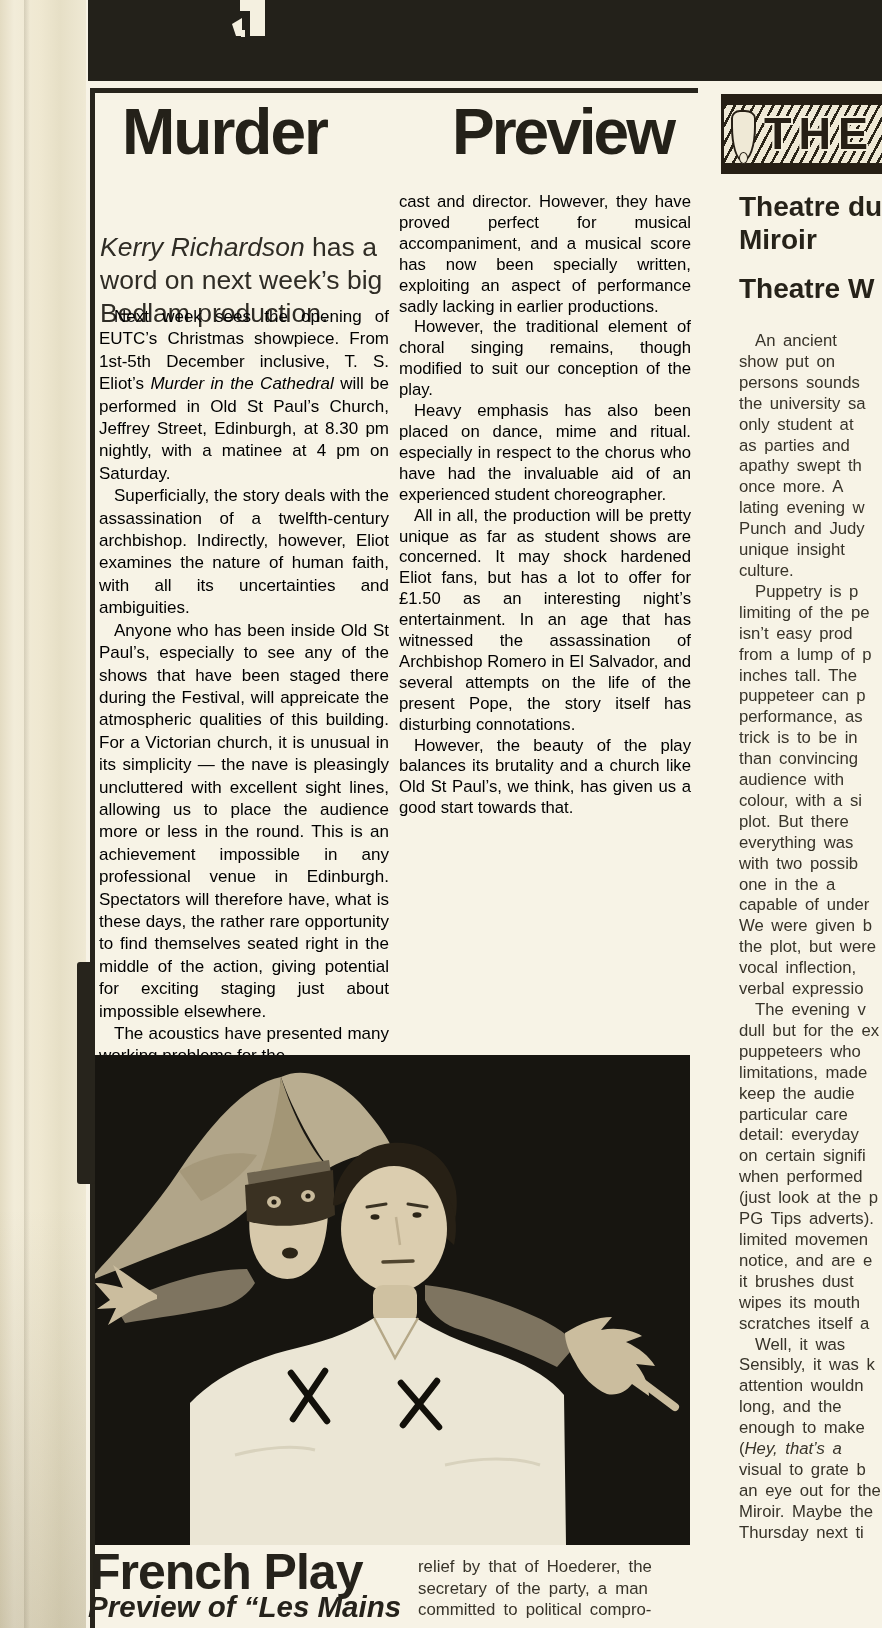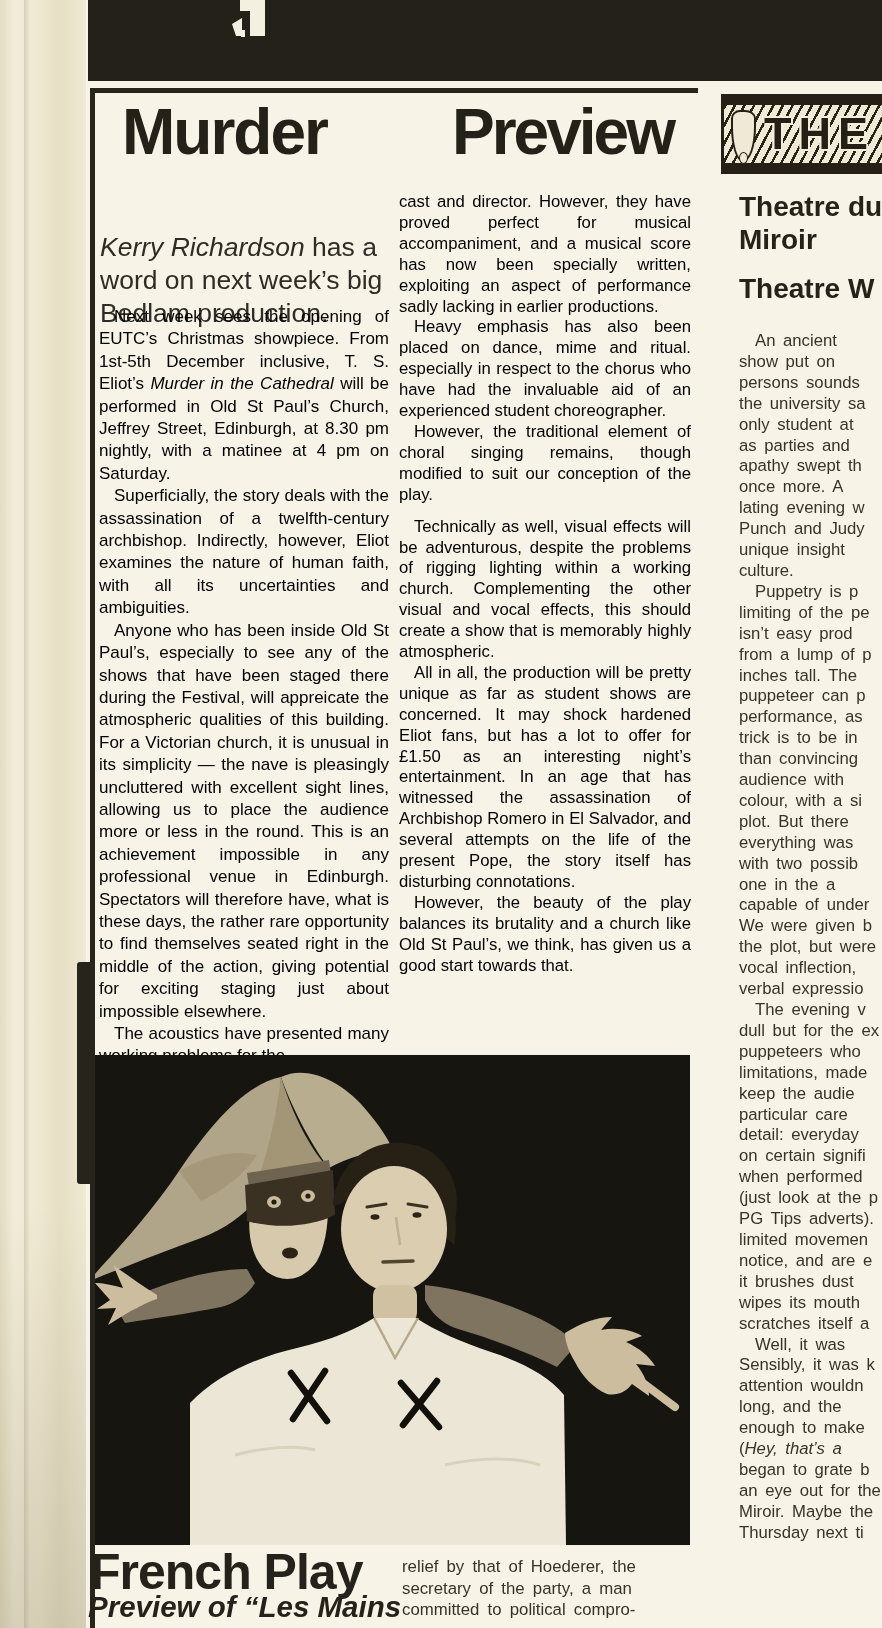--- a/index.html
+++ b/index.html
@@ -47,21 +47,21 @@
   .mast-curtain{position:absolute;left:7px;top:5px;width:21px;height:48px;background:#efe9d6;
     border:2px solid #261f15;border-radius:45% 55% 65% 60%/20% 20% 85% 85%;}
   .mast-curtain::after{content:"";position:absolute;left:6px;top:40px;width:7px;height:10px;background:#efe9d6;border:1.5px solid #261f15;border-radius:50%;}
   
   .photo{position:absolute;left:95px;top:1055px;width:595px;height:490px;}
   
   .fp-title{position:absolute;left:90px;top:1543px;font-weight:bold;font-size:50px;letter-spacing:-1px;color:#25221b;}
   .fp-sub{position:absolute;left:88px;top:1590px;font-weight:bold;font-size:29.5px;color:#25221b;white-space:nowrap;font-style:italic;}
   .fp-sub2{position:absolute;left:88px;top:1623px;font-weight:bold;font-size:29.5px;color:#25221b;}
   .cont-col{position:absolute;left:402px;top:1556px;width:292px;font-size:16.8px;line-height:21.6px;color:#373329;}
-  .cline{white-space:nowrap;word-spacing:3.5px;}
+  .cline{white-space:nowrap;word-spacing:3.5px;margin-left:16px;}
 </style>
 </head>
 <body>
 
 <div class="page">
 
   <div class="sheet"></div>
   <div class="margin-strip"></div>
   <div class="margin-shade"></div>
 
@@ -85,23 +85,22 @@
 
   <div class="col col-left">
       <p class="para indent"><span>Next week sees the opening of EUTC’s Christmas showpiece. From 1st-5th December inclusive, T. S. Eliot’s </span><span class="it">Murder in the Cathedral</span><span> will be performed in Old St Paul’s Church, Jeffrey Street, Edinburgh, at 8.30 pm nightly, with a matinee at 4 pm on Saturday.</span></p>
       <p class="para indent"><span>Superficially, the story deals with the assassination of a twelfth-century archbishop. Indirectly, however, Eliot examines the nature of human faith, with all its uncertainties and ambiguities.</span></p>
       <p class="para indent"><span>Anyone who has been inside Old St Paul’s, especially to see any of the shows that have been staged there during the Festival, will appreicate the atmospheric qualities of this building. For a Victorian church, it is unusual in its simplicity — the nave is pleasingly uncluttered with excellent sight lines, allowing us to place the audience more or less in the round. This is an achievement impossible in any professional venue in Edinburgh. Spectators will therefore have, what is these days, the rather rare opportunity to find themselves seated right in the middle of the action, giving potential for exciting staging just about impossible elsewhere.</span></p>
       <p class="para indent"><span>The acoustics have presented many working problems for the</span></p>
     </div>
 
   <div class="col col-mid">
       <p class="para"><span>cast and director. However, they have proved perfect for musical accompaniment, and a musical score has now been specially written, exploiting an aspect of performance sadly lacking in earlier productions.</span></p>
+      <p class="para indent"><span>However, the traditional element of choral singing remains, though modified to suit our conception of the play.</span></p>
       <p class="para indent"><span>Heavy emphasis has also been placed on dance, mime and ritual. especially in respect to the chorus who have had the invaluable aid of an experienced student choreographer.</span></p>
-      <p class="para indent"><span>However, the traditional element of choral singing remains, though modified to suit our conception of the play.</span></p>
-      <p class="para indent gap"><span>Technically as well, visual effects will be adventurous, despite the problems of rigging lighting within a working church. Complementing the other visual and vocal effects, this should create a show that is memorably highly atmospheric.</span></p>
       <p class="para indent"><span>All in all, the production will be pretty unique as far as student shows are concerned. It may shock hardened Eliot fans, but has a lot to offer for £1.50 as an interesting night’s entertainment. In an age that has witnessed the assassination of Archbishop Romero in El Salvador, and several attempts on the life of the present Pope, the story itself has disturbing connotations.</span></p>
       <p class="para indent"><span>However, the beauty of the play balances its brutality and a church like Old St Paul’s, we think, has given us a good start towards that.</span></p>
     </div>
 
   <div class="mast-box">
     <div class="mast-inner">
       <span class="mast-curtain"></span>
       <span class="mast-word">THE</span>
     </div>
   </div>
@@ -160,21 +159,21 @@
       <div class="rline"><span>notice, and are e</span></div>
       <div class="rline"><span>it brushes dust</span></div>
       <div class="rline"><span>wipes its mouth</span></div>
       <div class="rline"><span>scratches itself a</span></div>
       <div class="rline indent"><span>Well, it was</span></div>
       <div class="rline"><span>Sensibly, it was k</span></div>
       <div class="rline"><span>attention wouldn</span></div>
       <div class="rline"><span>long, and the</span></div>
       <div class="rline"><span>enough to make</span></div>
       <div class="rline"><span>(</span><span class="it">Hey, that’s a</span></div>
-      <div class="rline"><span>began to grate b</span></div>
+      <div class="rline"><span>visual to grate b</span></div>
       <div class="rline"><span>an eye out for the</span></div>
       <div class="rline"><span>Miroir. Maybe the</span></div>
       <div class="rline"><span>Thursday next ti</span></div>
     </div>
 
   <svg class="photo" viewBox="0 0 595 490" role="img" aria-label="Stage photograph: a masked jester figure in a large floppy two-pointed hat spreads both hands behind a young man in a white shirt marked with two black X crosses">
     <rect width="595" height="490" fill="#171510"></rect>
 
     <path d="M186,22 C148,30 114,72 84,116 C60,152 30,186 6,212 L-6,226 C30,212 70,196 106,183 C136,172 158,153 170,132 C178,114 184,62 186,22 Z" fill="#b1a589"></path>
     <path d="M186,22 C214,8 252,30 272,56 C284,70 292,82 297,93 C275,97 251,103 234,113 C219,94 198,56 186,22 Z" fill="#b9ad90"></path>

